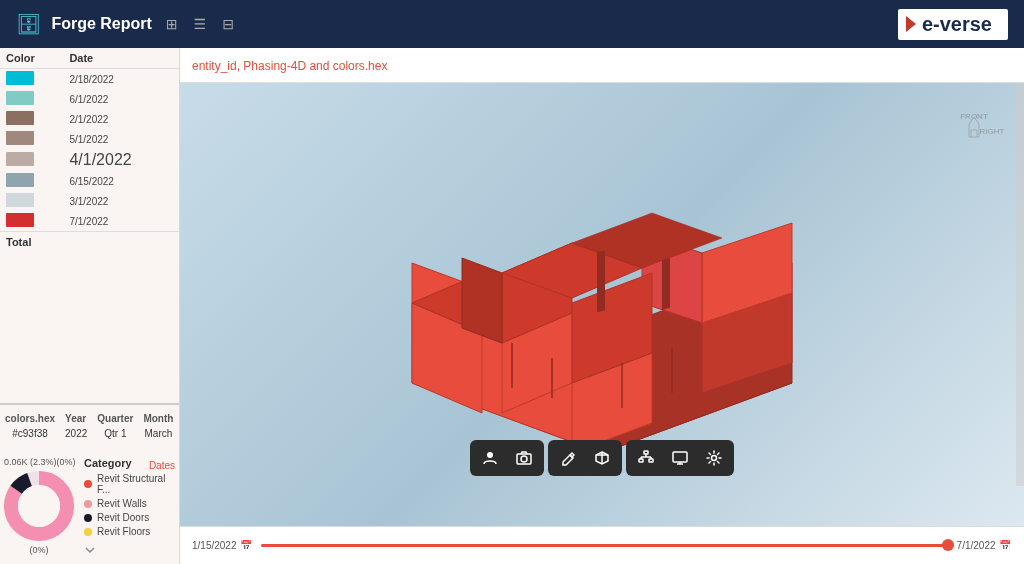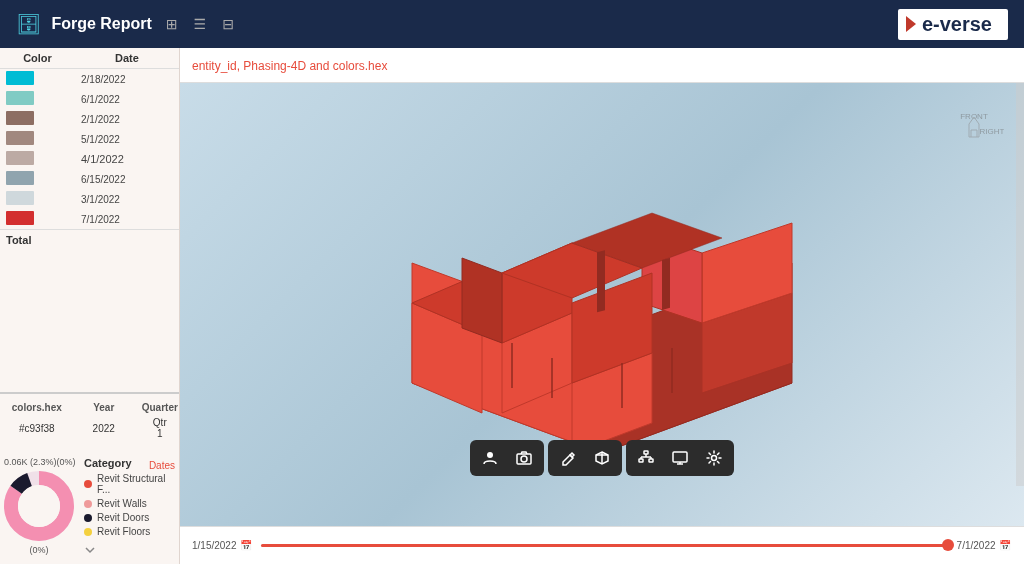--- a/index.html
+++ b/index.html
@@ -85,21 +85,21 @@
     .table-section {
       flex: 1;
       overflow: hidden;
     }
     .data-table {
       width: 100%;
       border-collapse: collapse;
       font-size: 11px;
     }
     .data-table th {
-      text-align: center;
+      text-align: left;
       padding: 4px 6px;
       color: #333;
       font-weight: 600;
       border-bottom: 1px solid #ddd;
       background: #faf5f2;
       position: sticky;
       top: 0;
     }
     .data-table td {
       padding: 2px 6px;
@@ -129,27 +129,27 @@
     .detail-section {
       border-top: 2px solid #ccc;
       padding: 6px 0;
     }
     .detail-table {
       width: 100%;
       border-collapse: collapse;
       font-size: 10px;
     }
     .detail-table th {
-      text-align: center;
+      text-align: left;
       padding: 2px 5px;
       color: #555;
       font-weight: 600;
     }
     .detail-table td {
-      padding: 2px 19px;
+      padding: 2px 5px;
       color: #333;
       text-align: center;
     }
     .donut-wrap {
       position: relative;
       width: 70px;
       height: 70px;
       flex-shrink: 0;
     }
     .donut-label-top {
@@ -382,21 +382,21 @@
               <tr>
     <td>
       <span class="color-swatch" style="background:#a1887f;"></span>
     </td>
     <td style="font-size:10px;">5/1/2022</td>
   </tr>
               <tr>
     <td>
       <span class="color-swatch" style="background:#bcaaa4;"></span>
     </td>
-    <td style="font-size:11px;">4/1/2022</td>
+    <td style="font-size:16px;">4/1/2022</td>
   </tr>
               <tr>
     <td>
       <span class="color-swatch" style="background:#90a4ae;"></span>
     </td>
     <td style="font-size:10px;">6/15/2022</td>
   </tr>
               <tr>
     <td>
       <span class="color-swatch" style="background:#cfd8dc;"></span>

